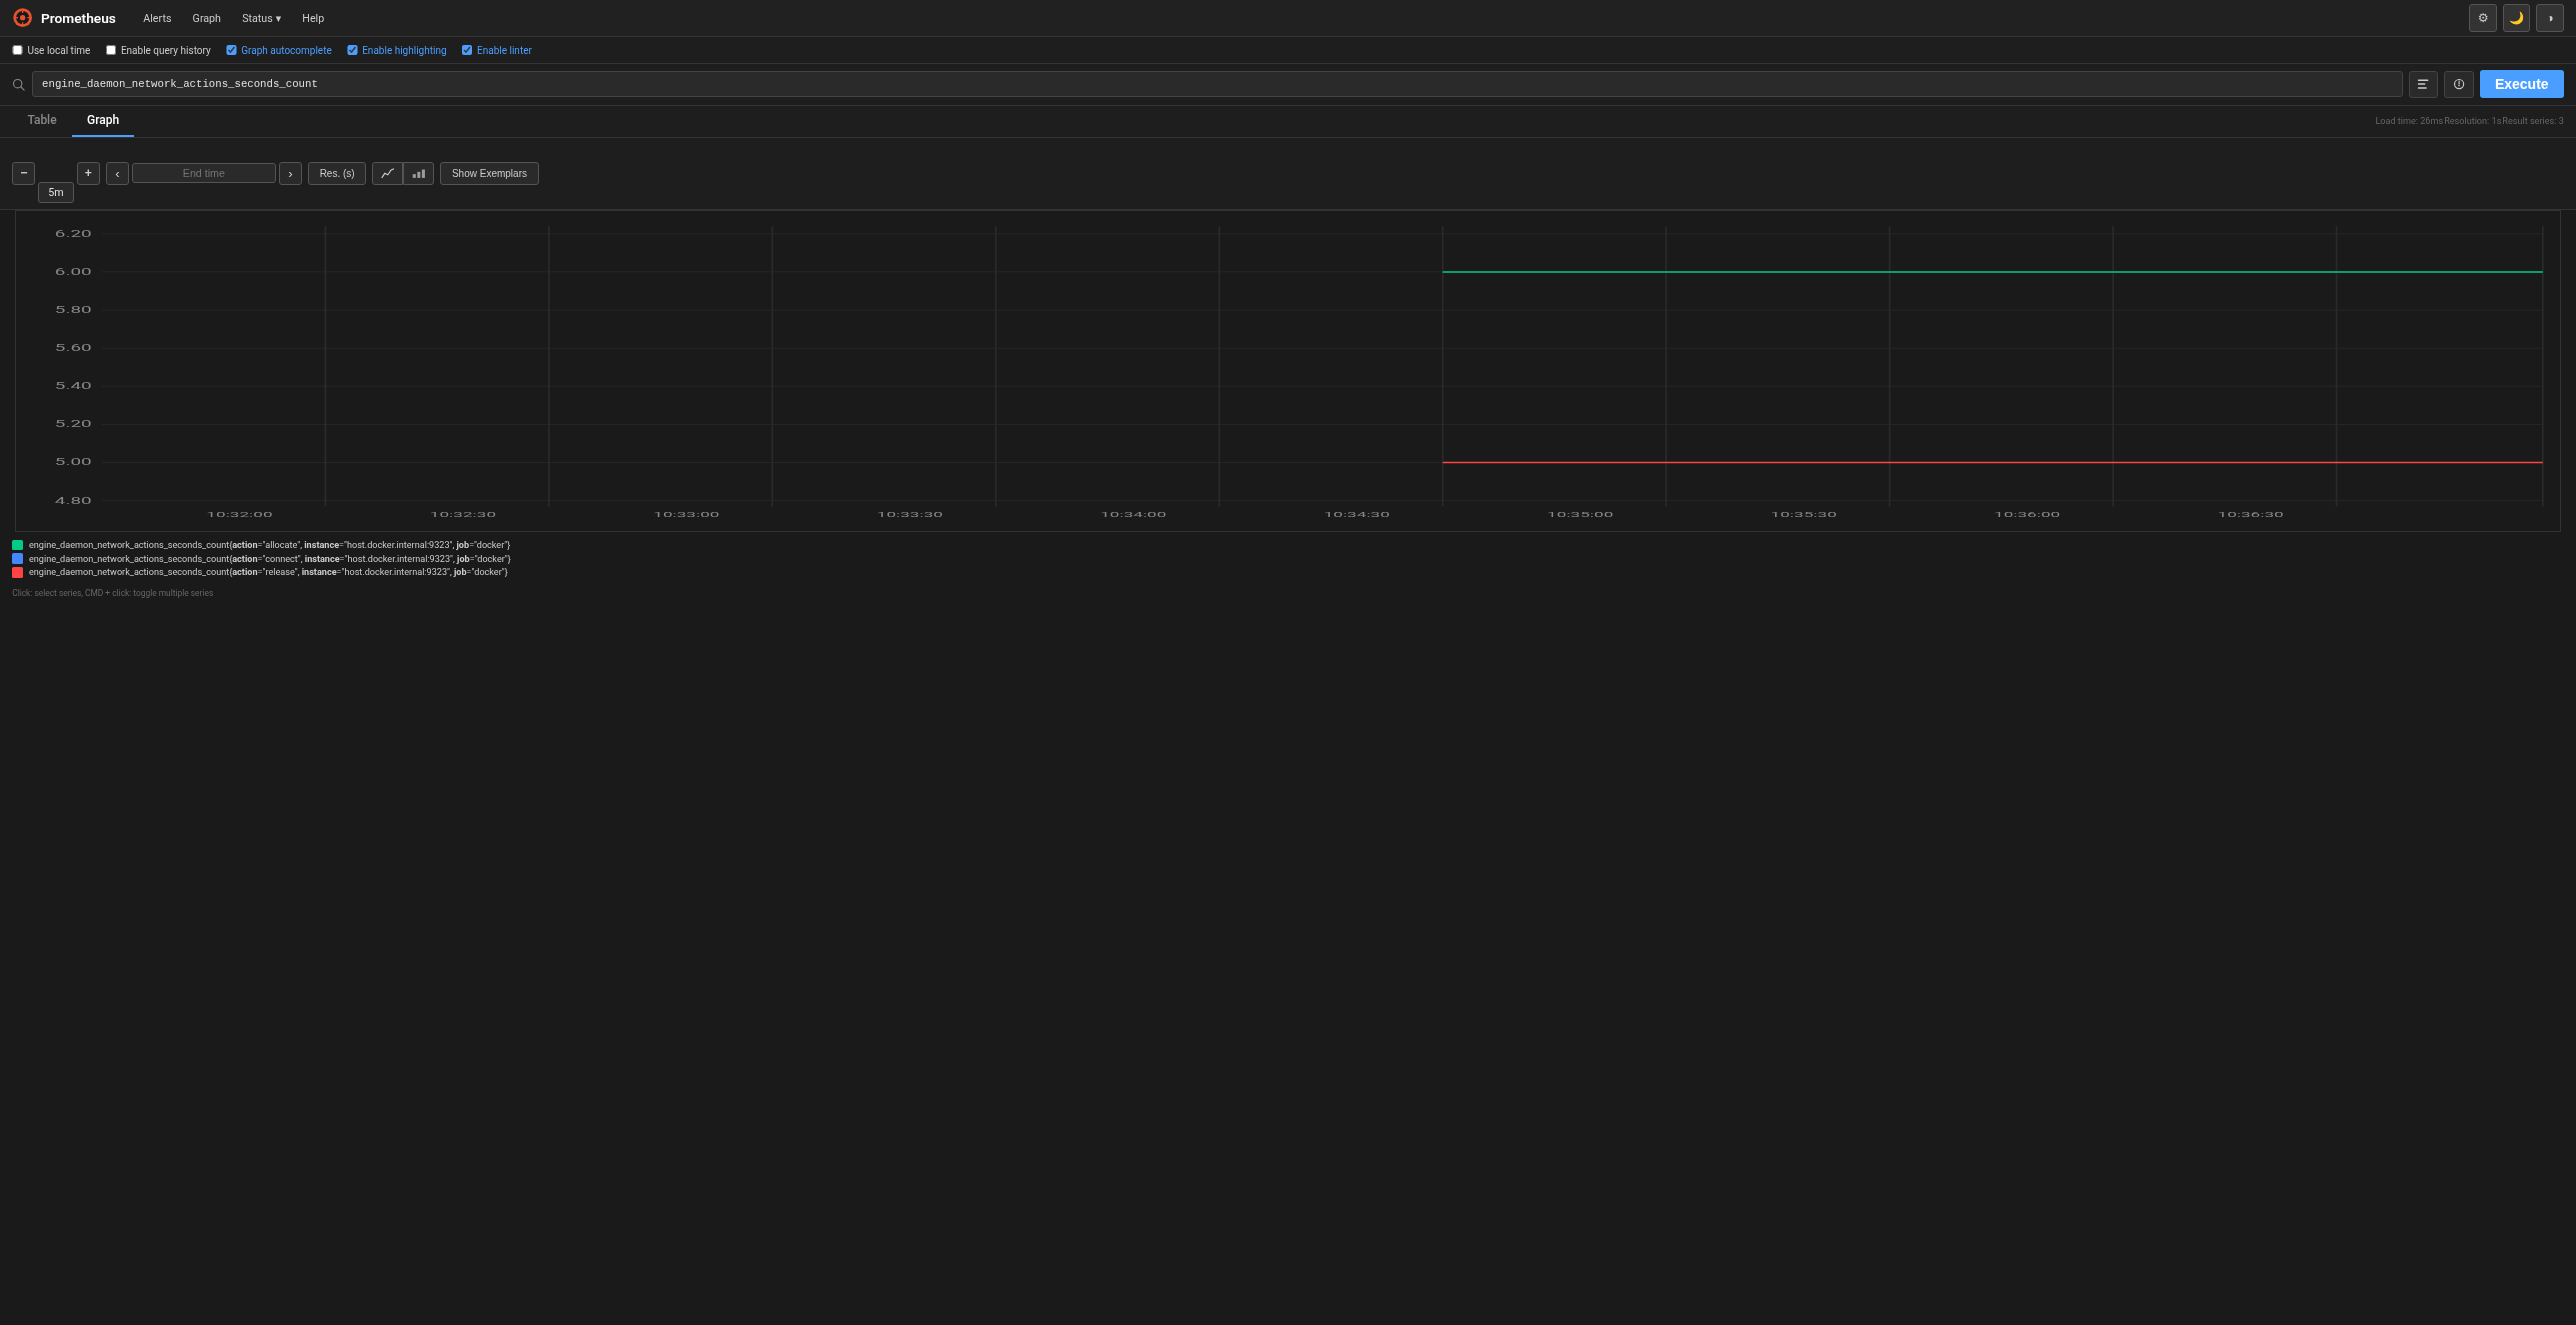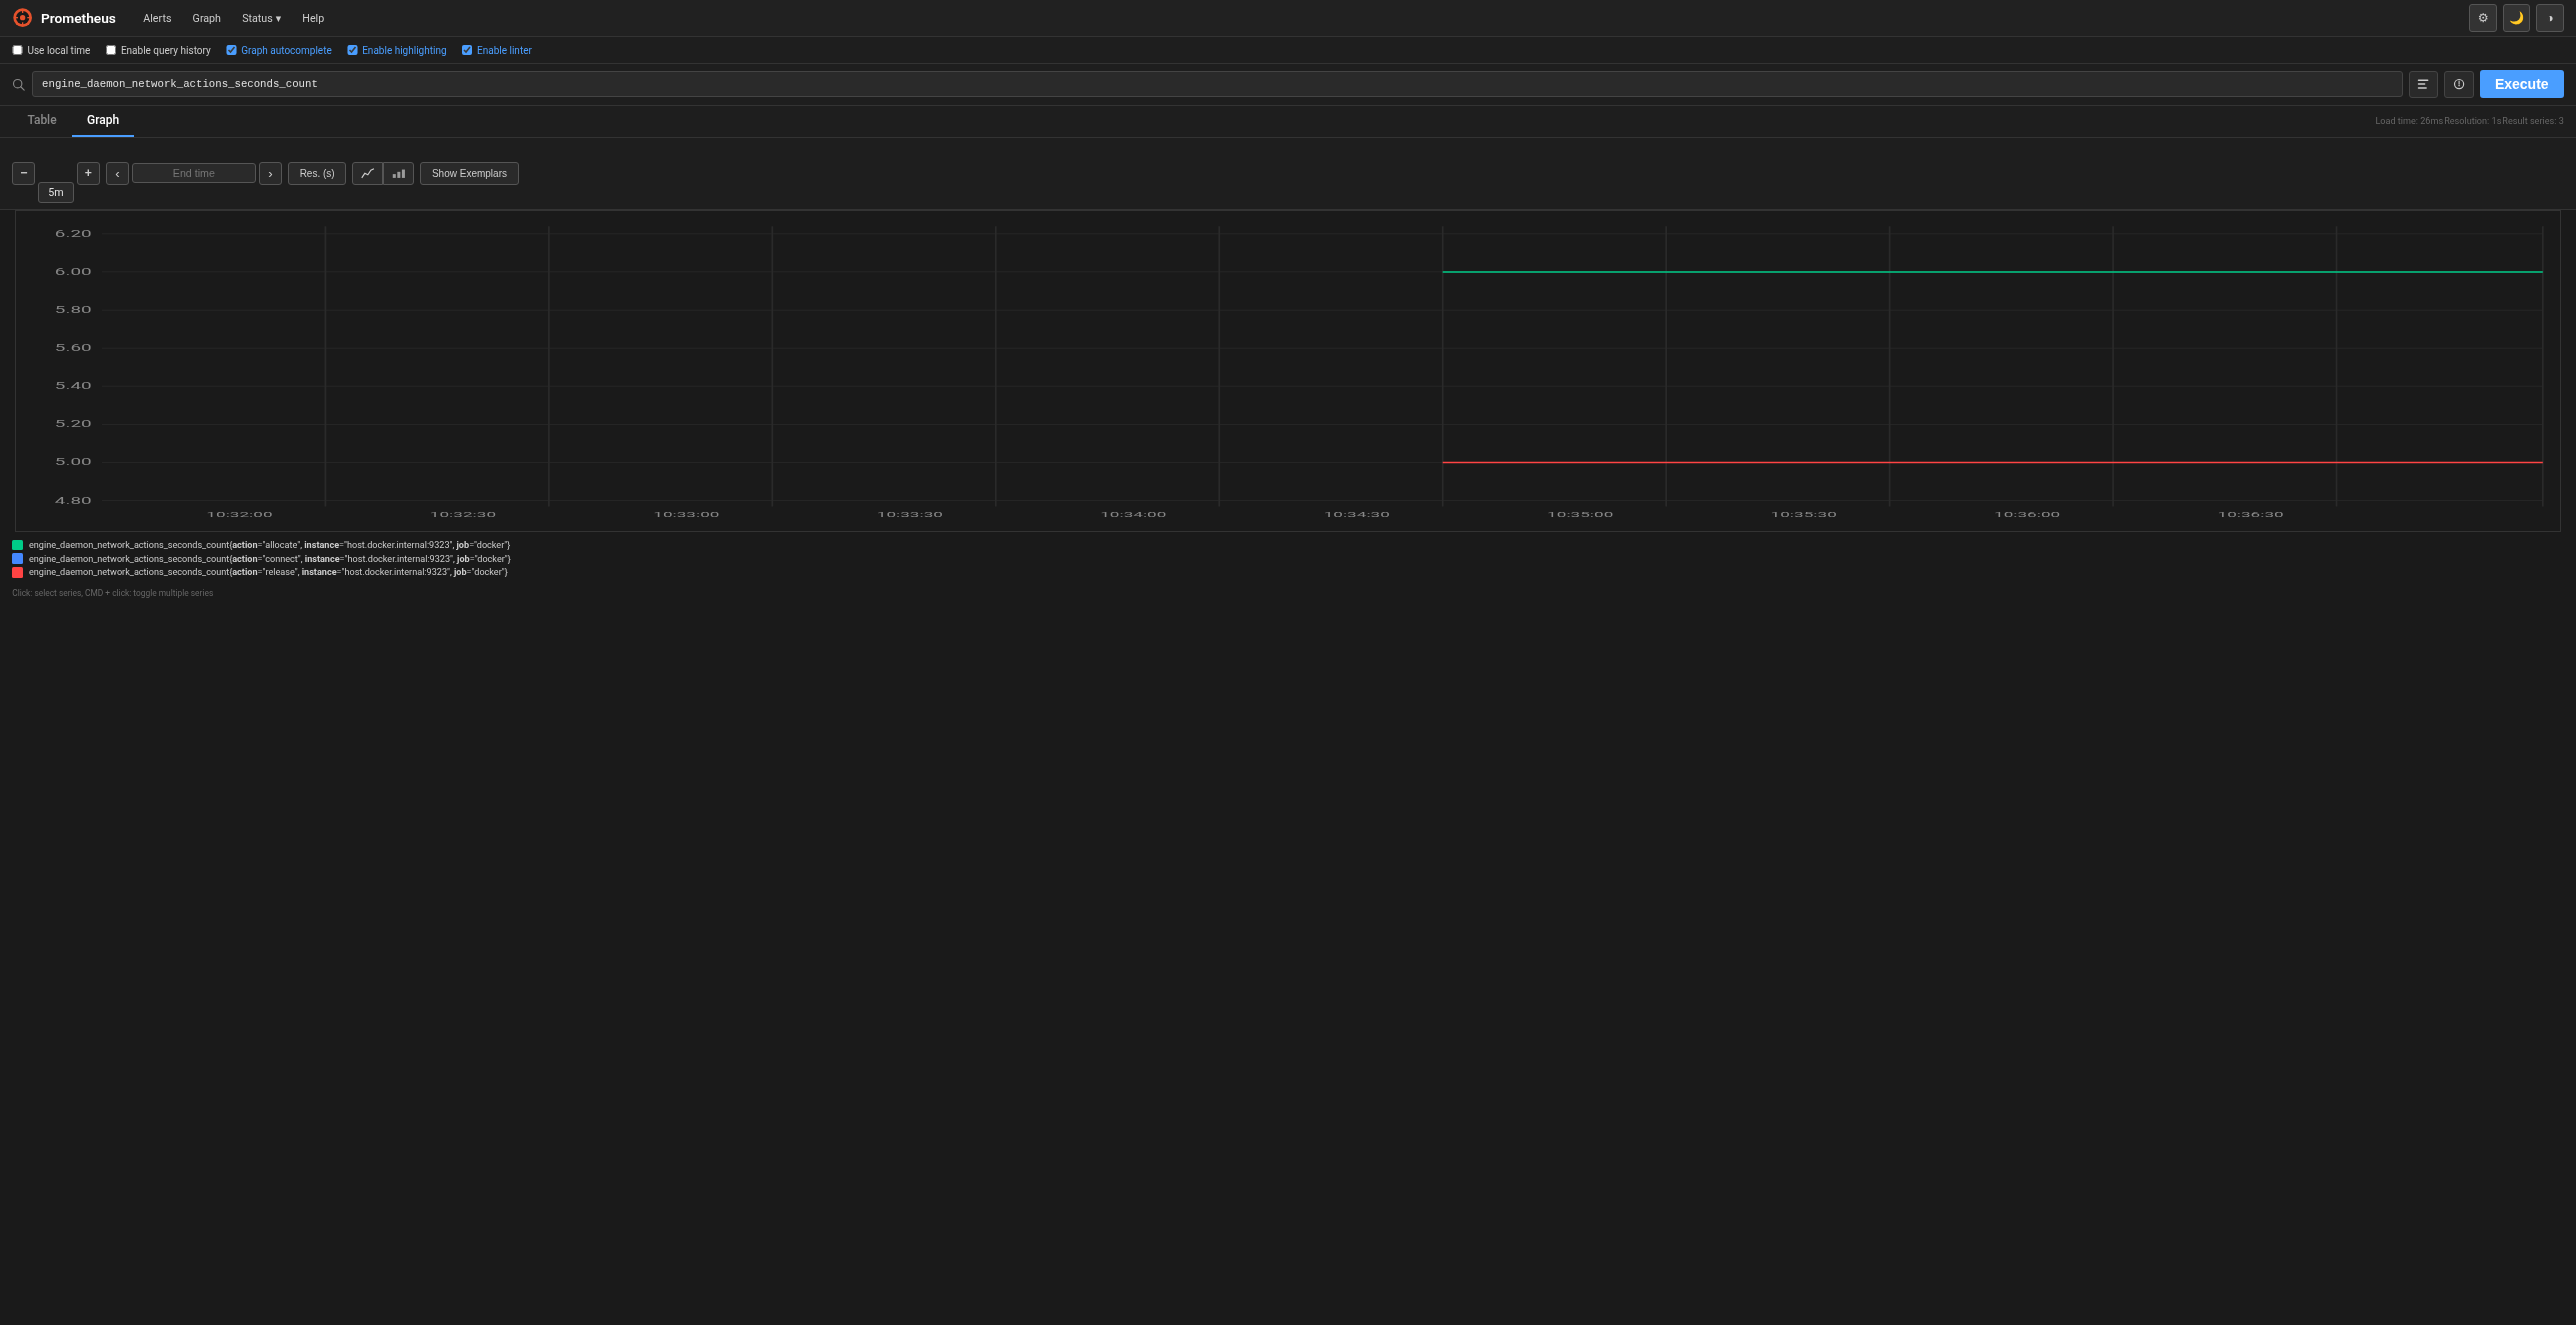--- a/index.html
+++ b/index.html
@@ -242,21 +242,21 @@
       align-items: center;
       justify-content: center;
     }
     .endtime-input {
       background: #2a2a2a;
       border: 0.8px solid #555;
       color: #e0e0e0;
       padding: 3px 9.1px;
       border-radius: 3px;
       font-size: 10.7px;
-      width: 124px;
+      width: 144px;
       text-align: center;
       outline: none;
     }
     .res-btn {
       background: #2a2a2a;
       border: 0.8px solid #555;
       color: #ccc;
       padding: 3px 10.7px;
       border-radius: 3px;
       cursor: pointer;

